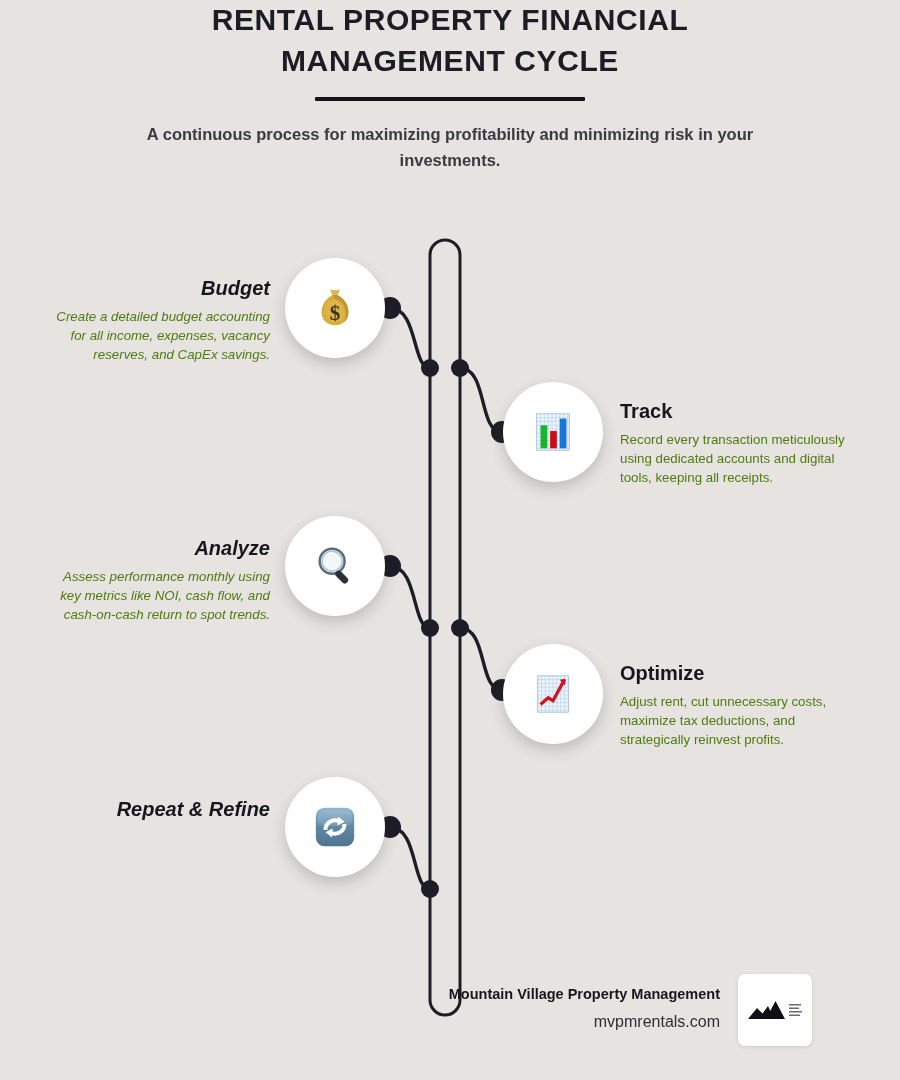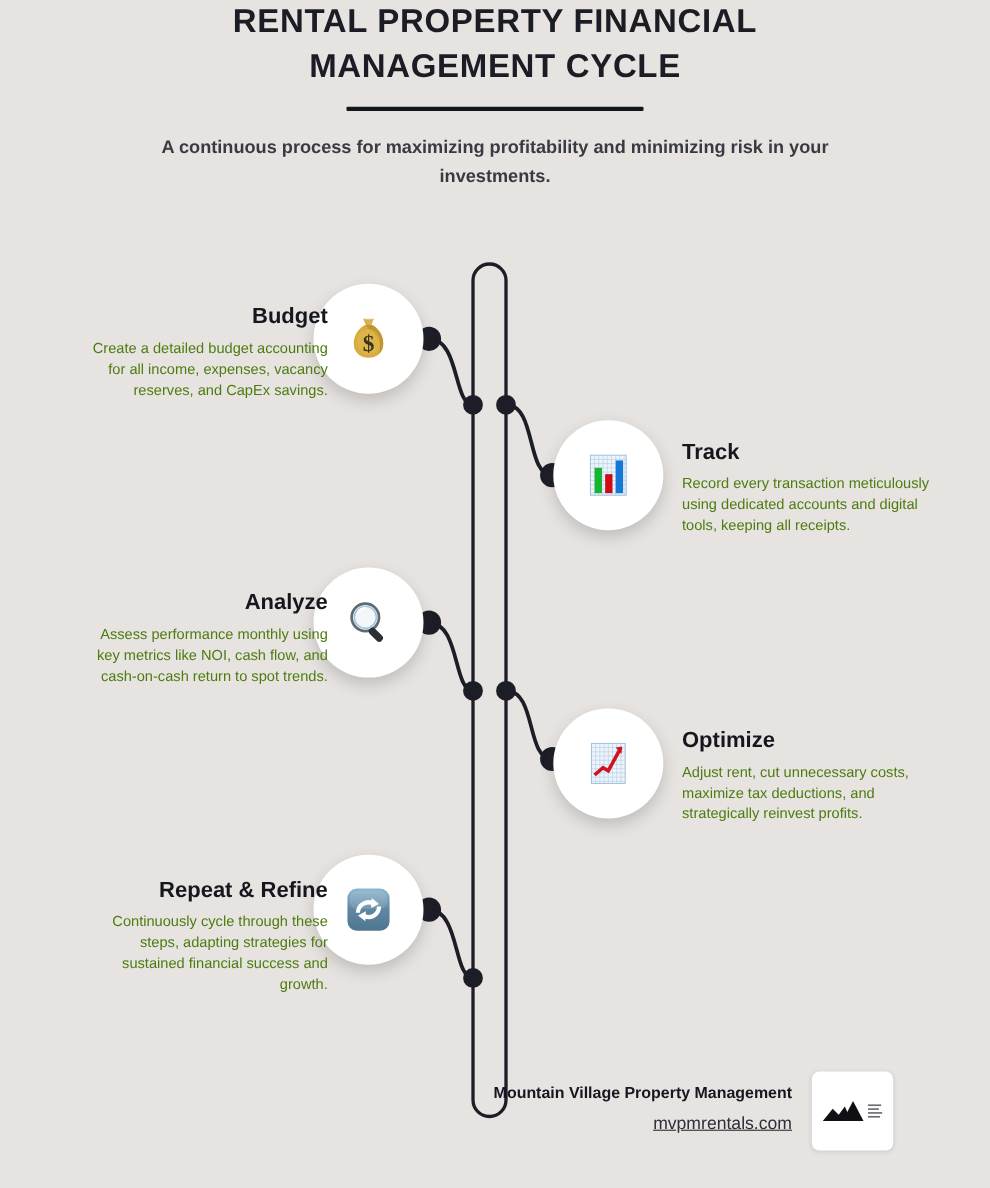--- a/index.html
+++ b/index.html
@@ -91,21 +91,21 @@
     line-height: 1.2;
     margin: 0 0 7px 0;
     white-space: nowrap;
   }
   .step-desc {
     font-size: 13.3px;
     line-height: 1.44;
     color: #4d7c0f;
     margin: 0;
   }
-  .step.left .textblock { text-align: right; right: 602px; }
+  .step.left .textblock { text-align: right; right: 630px; font-style: italic; }
   .step.left .step-title { text-align: right; }
   .step.right .textblock { text-align: left; left: 620px; width: 225px; }
 
   
   #step-budget   { top: 258px; left: 0; width: 900px; }
   #step-budget   .bubble { left: 285px; top: 0px; }
   #step-budget   .textblock { top: 18px; }
 
   #step-track    { top: 382px; left: 0; width: 900px; }
   #step-track    .bubble { left: 503px; top: 0px; }
@@ -142,21 +142,20 @@
     font-weight: 800;
     color: #16161e;
     margin: 0 0 11px 0;
     white-space: nowrap;
   }
   .footer-url {
     font-size: 16px;
     color: #2e2e36;
     margin: 0;
     white-space: nowrap;
-    text-decoration: underline;
   }
   .logo-card {
     position: absolute;
     left: 738px;
     top: 974px;
     width: 74px;
     height: 72px;
     background: #ffffff;
     border-radius: 7px;
     box-shadow: 0 1px 4px rgba(0,0,0,0.10);
@@ -285,21 +284,20 @@
       <rect x="4" y="4" width="40" height="40" rx="9" fill="url(#blueSq)"></rect>
       <rect x="6" y="6" width="36" height="17" rx="7" fill="#ffffff" opacity="0.12"></rect>
       <path d="M14 27 a10 10 0 0 1 15.5-8.3" stroke="#ffffff" stroke-width="4" fill="none" stroke-linecap="butt"></path>
       <path d="M34 21 a10 10 0 0 1 -15.5 8.3" stroke="#ffffff" stroke-width="4" fill="none" stroke-linecap="butt"></path>
       <path d="M27 13 L34 18.5 L26.5 22.5 Z" fill="#ffffff"></path>
       <path d="M21 35 L14 29.5 L21.5 25.5 Z" fill="#ffffff"></path>
     </svg>
   </div>
   <div class="textblock">
     <h2 class="step-title">Repeat &amp; Refine</h2>
-    <p class="step-desc">Continuously cycle through these steps, adapting strategies for sustained financial success and growth.</p>
   </div>
 </div>
 
 <div class="footer">
   <div class="footer-text">
     <p class="footer-company">Mountain Village Property Management</p>
     <p class="footer-url">mvpmrentals.com</p>
   </div>
 </div>
 <div class="logo-card">

